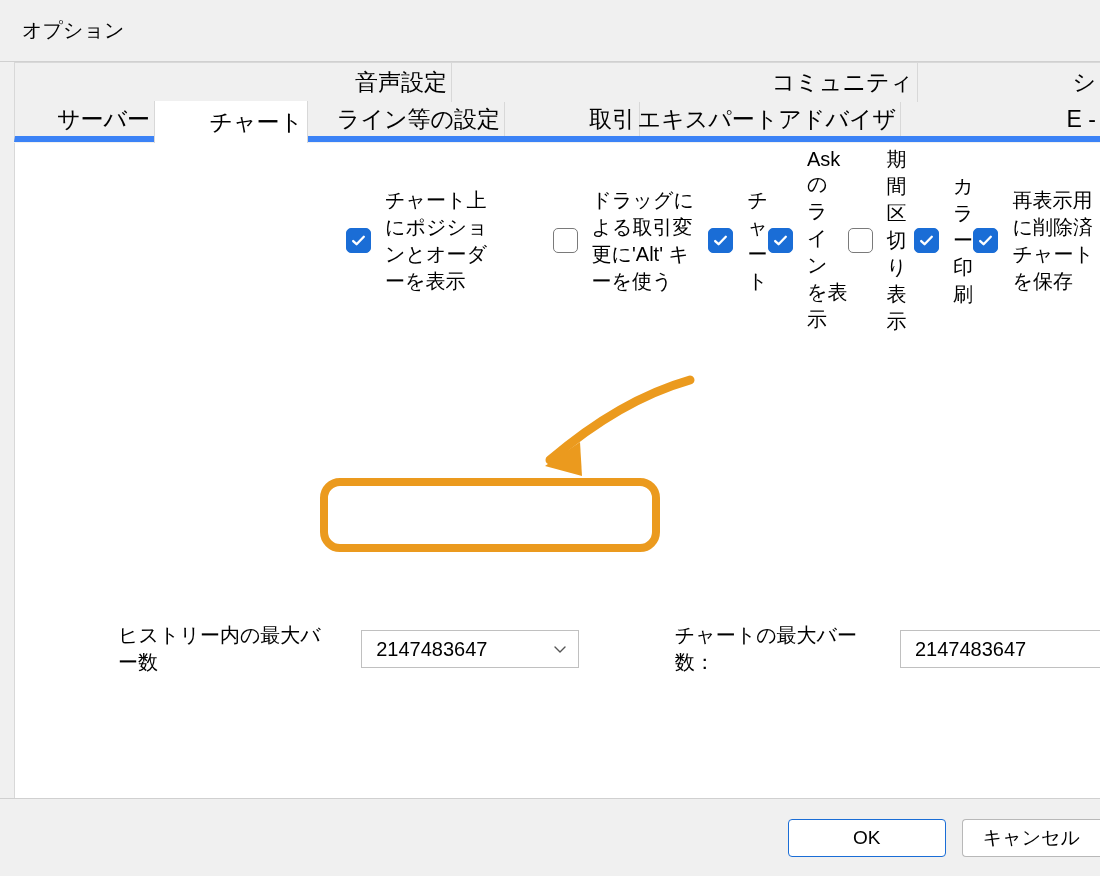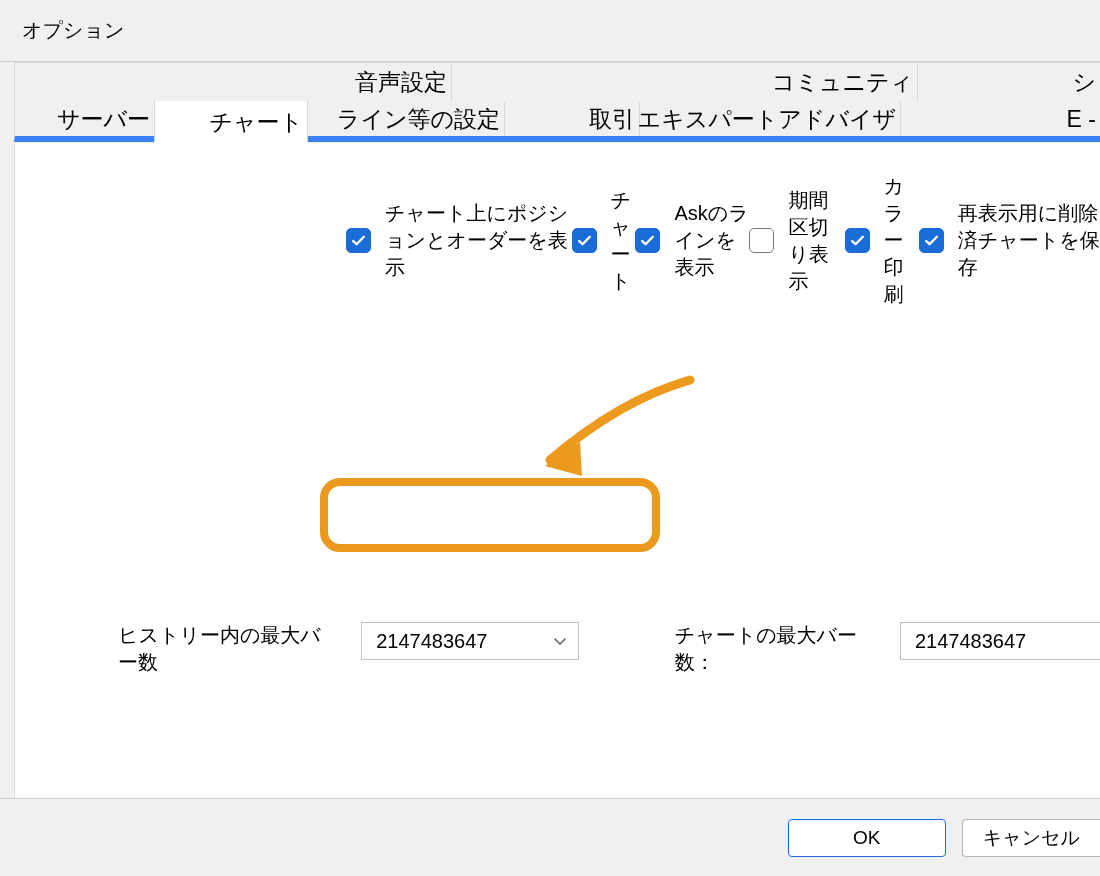--- a/index.html
+++ b/index.html
@@ -164,20 +164,21 @@
     pointer-events: none;
     z-index: 5;
   }
 
   
   .bar-row {
     position: absolute;
     left: 103px;
     top: 696px;
     display: flex;
+    align-items: center;
     gap: 12px;
     font-size: 20px;
   }
   .bar-label-1 { margin-right: 18px; }
   .combo {
     height: 38px;
     width: 244px;
     border: 1px solid #c0c0c0;
     background: #ffffff;
     display: flex;
@@ -278,20 +279,24 @@
 
     <div class="opt-row">
       <span class="cbox checked">
         <svg viewBox="0 0 16 16">
             <path d="M3 8.5 L6.2 11.5 L13 4.5" stroke="#fff" stroke-width="2.2" fill="none" stroke-linecap="round" stroke-linejoin="round"></path>
           </svg>
       </span>
       <span class="opt-label">チャート上にポジションとオーダーを表示</span>
     </div>
 
+    <div class="opt-row indent">
+      <span class="cbox unchecked"></span>
+      <span class="opt-label">ドラッグによる取引変更に'Alt' キーを使う</span>
+    </div>
 
     <div class="opt-row">
       <span class="cbox checked">
         <svg viewBox="0 0 16 16">
             <path d="M3 8.5 L6.2 11.5 L13 4.5" stroke="#fff" stroke-width="2.2" fill="none" stroke-linecap="round" stroke-linejoin="round"></path>
           </svg>
       </span>
       <span class="opt-label">チャート</span>
     </div>
 

